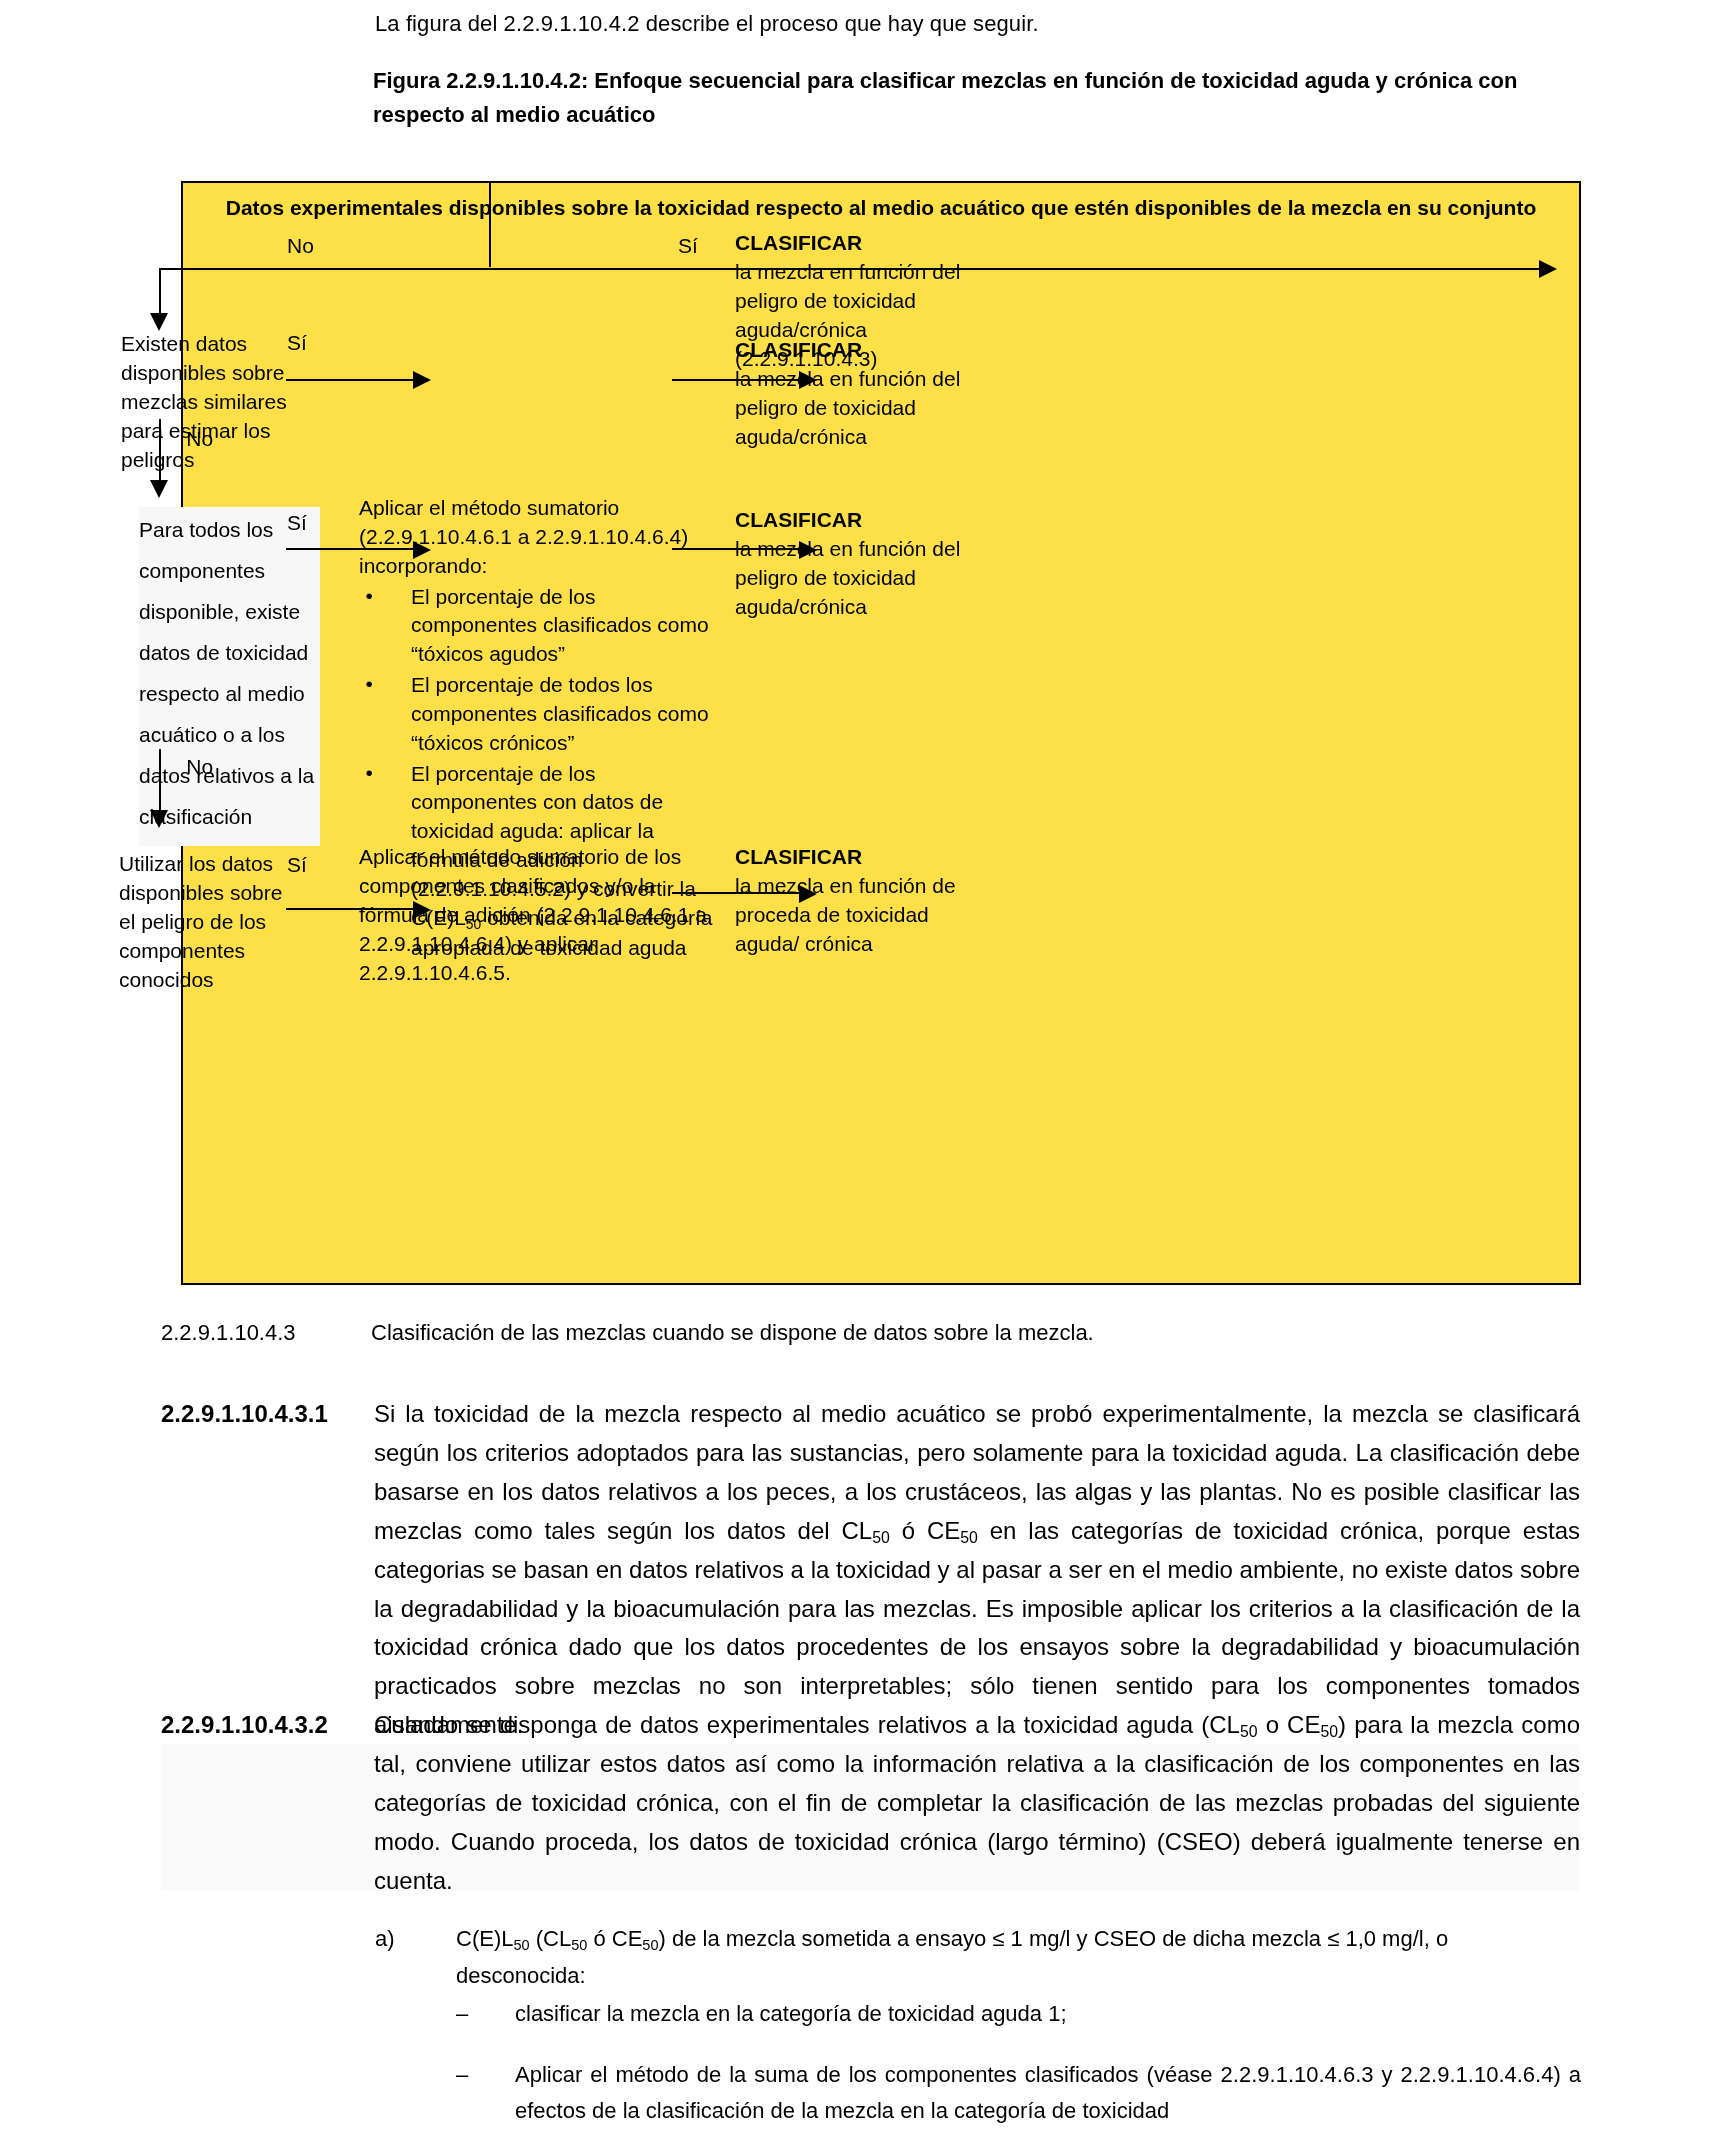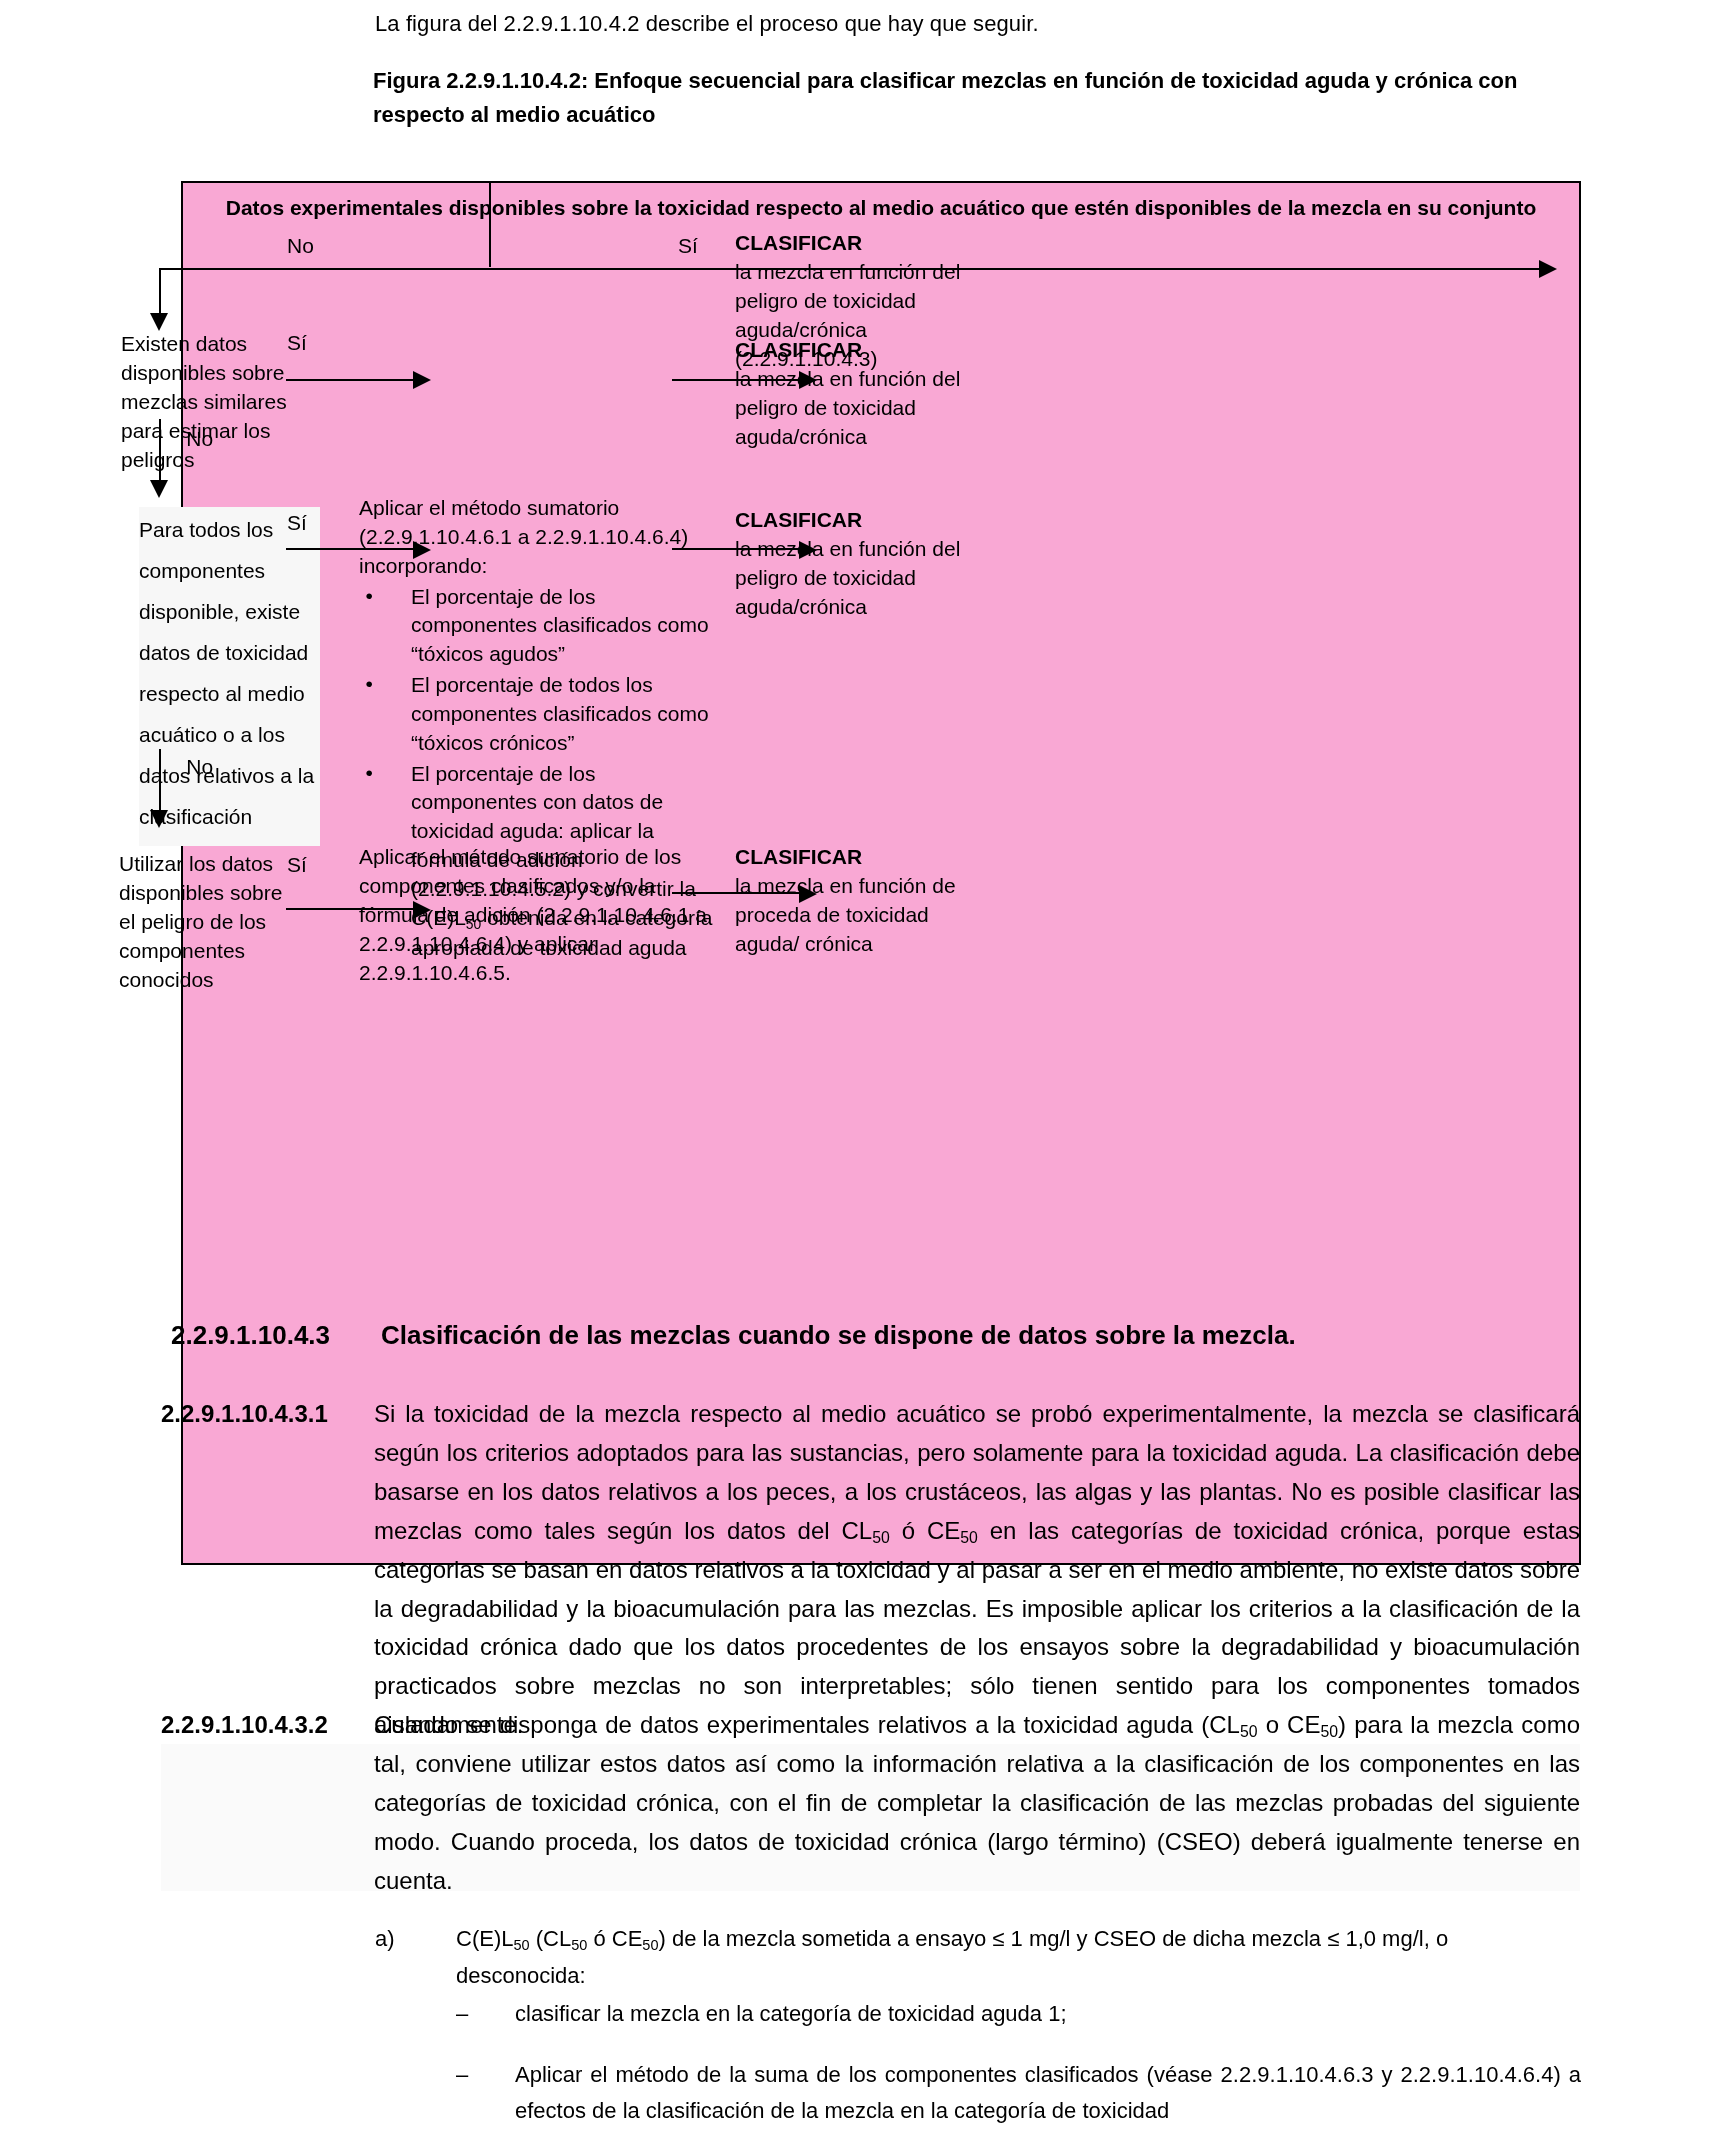--- a/index.html
+++ b/index.html
@@ -39,24 +39,24 @@
     font-weight: bold;
     line-height: 1.55;
   }
 
   
   .flow-frame {
     position: absolute;
     left: 181px;
     top: 181px;
     width: 1400px;
-    height: 1384px;
+    height: 1104px;
     border: 2.4px solid #000000;
     box-sizing: border-box;
-    background: #f9a8d4;
+    background: #fde047;
   }
   .flow-inner {
     position: relative;
     width: 100%;
     height: 100%;
   }
 
   .flow-header {
     position: absolute;
     left: 0;
@@ -132,24 +132,24 @@
   }
 
   sub {
     font-size: 0.66em;
     vertical-align: -0.28em;
   }
 
   
   .sec-head {
     position: absolute;
-    left: 171px;
+    left: 161px;
     top: 1320px;
-    font-size: 26px;
-    font-weight: bold;
+    font-size: 22px;
+    font-weight: normal;
   }
   .sec-head .num {
     display: inline-block;
     width: 210px;
   }
 
   .para {
     position: absolute;
     font-size: 24px;
     line-height: 1.62;

